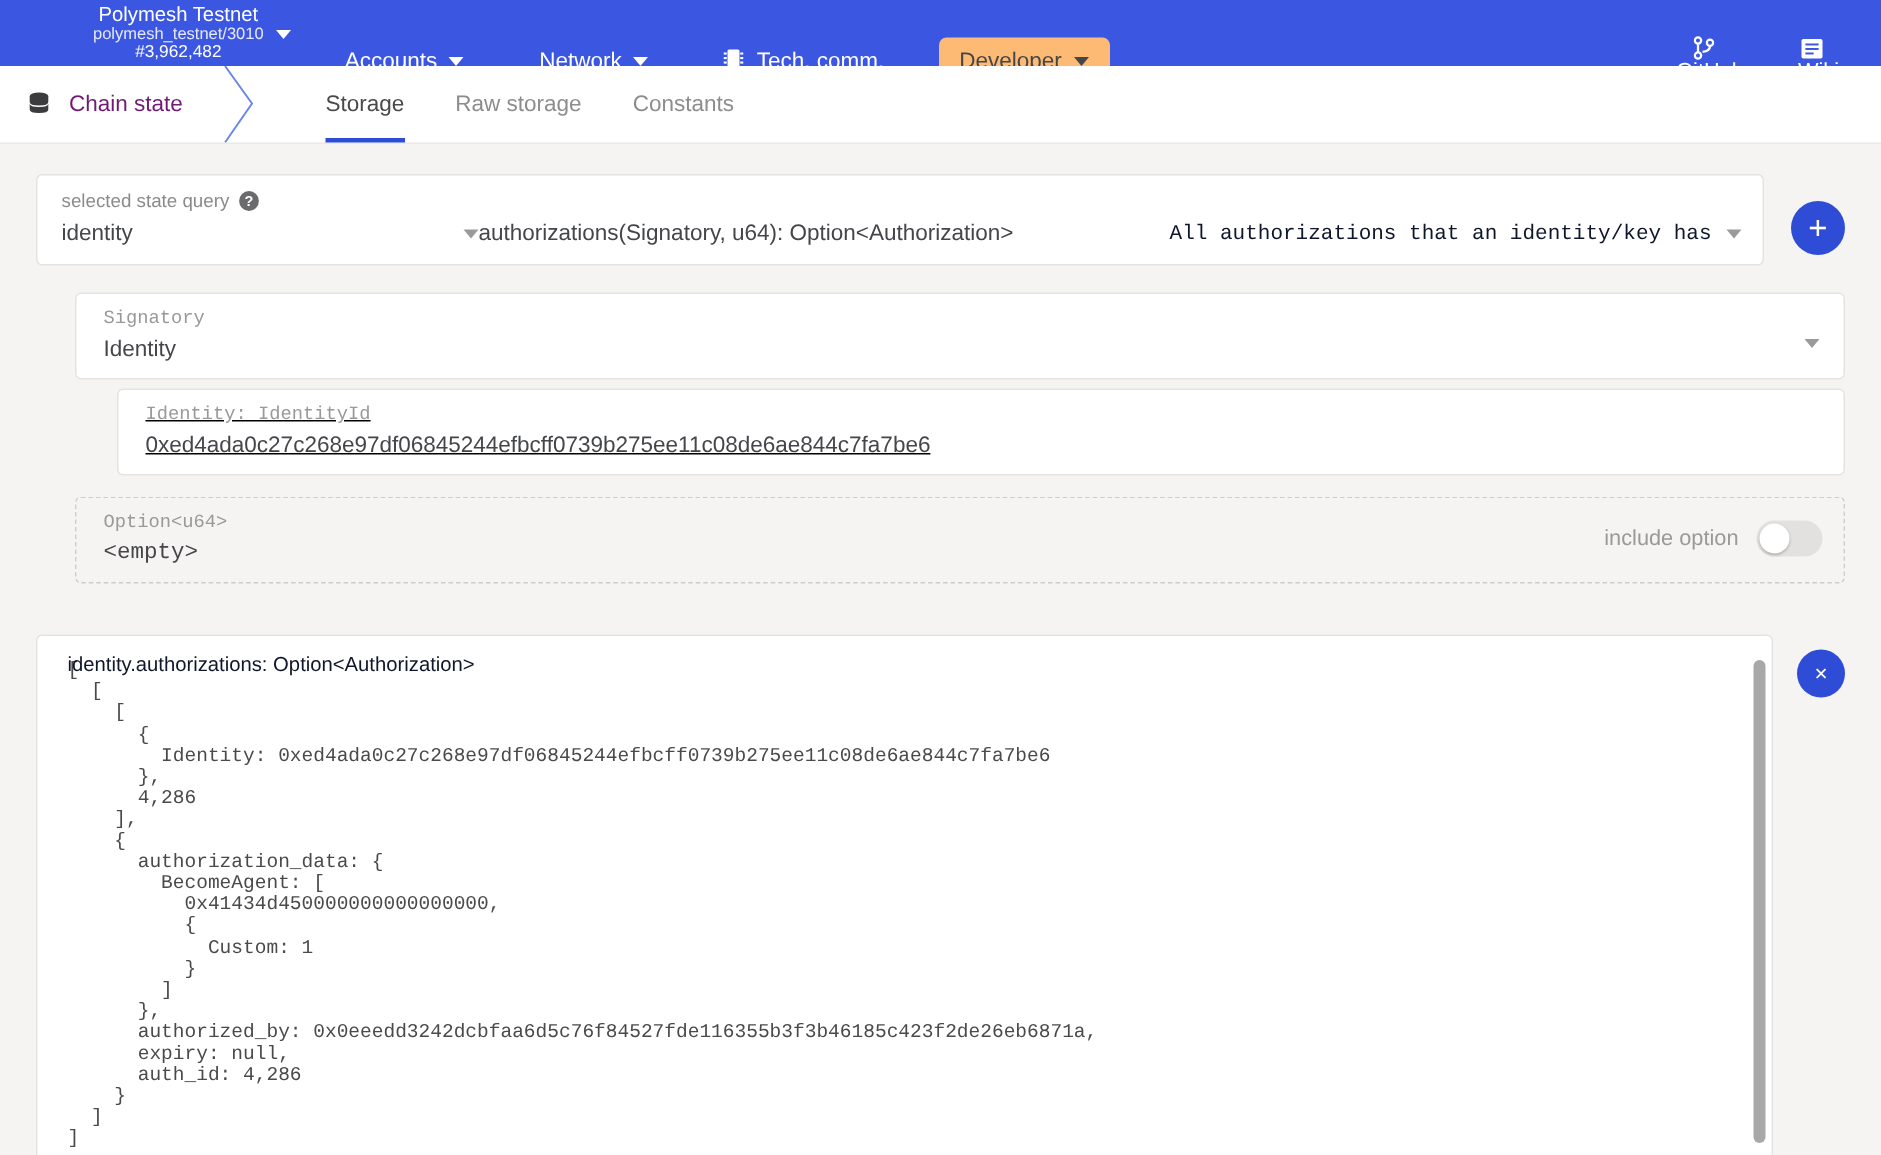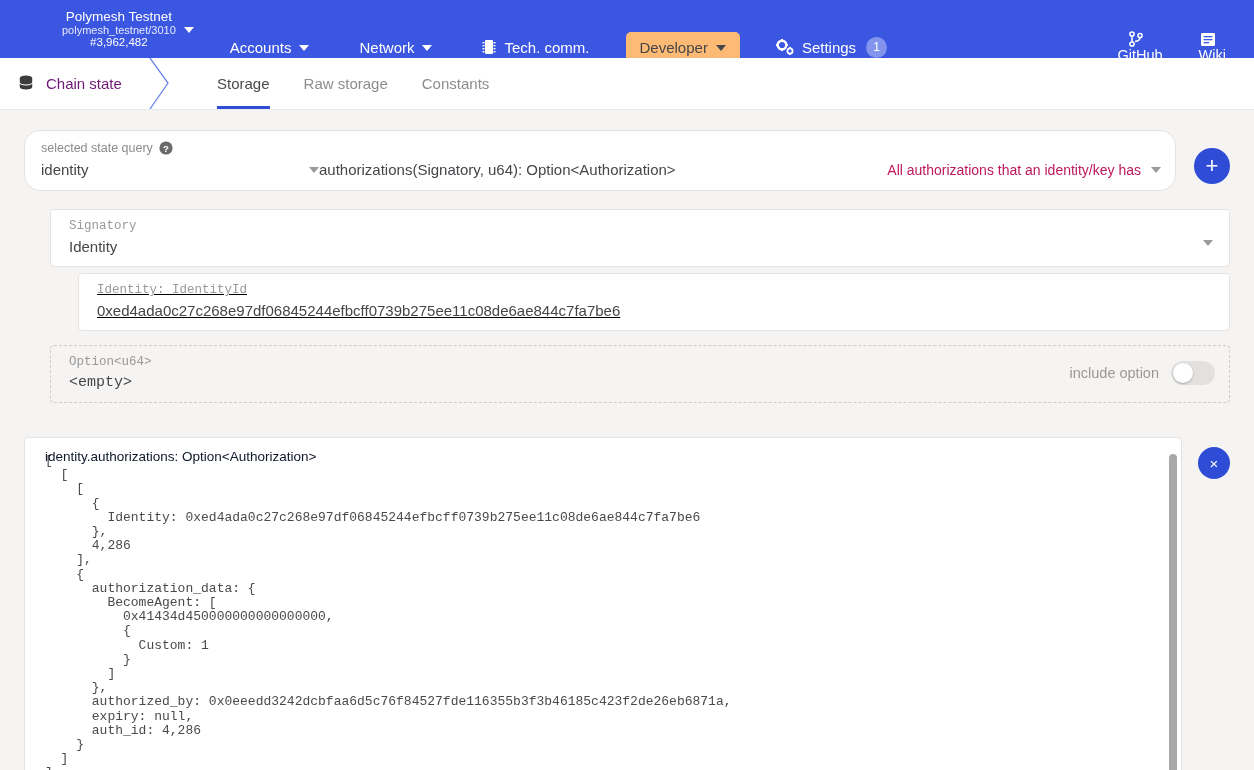--- a/index.html
+++ b/index.html
@@ -8,21 +8,21 @@
     margin: 0; padding: 0;
     width: 1254px; height: 770px;
     overflow: hidden;
     background: #f5f4f3;
     font-family: "Liberation Sans", sans-serif;
   }
   .app { width: 1254px; height: 770px; position: relative; background: #f5f4f3; }
 
   
   .topbar {
-    height: 58px;
+    height: 44px;
     background: #3b56e0;
     display: flex;
     align-items: center;
     position: relative;
     color: #ffffff;
   }
   .chain-block {
     margin-left: 62px;
     display: flex;
     align-items: center;
@@ -118,21 +118,21 @@
   
   .content { padding: 20px 24px 0 24px; }
   .query-row {
     display: flex;
     align-items: flex-start;
   }
   .query-card {
     flex: 1;
     background: #ffffff;
     border: 1px solid #e4e3e2;
-    border-radius: 16px;
+    border-radius: 4px;
     padding: 10px 14px 12px 16px;
     position: relative;
   }
   .qlabel {
     font-size: 12.5px;
     color: #8c8b8a;
     display: flex; align-items: center;
     margin-bottom: 6px;
   }
   .help-ico { margin-left: 6px; display: flex; }
@@ -149,22 +149,23 @@
     width: 0; height: 0;
     border-left: 5px solid transparent;
     border-right: 5px solid transparent;
     border-top: 6px solid #9a9a9a;
     margin-left: auto;
   }
   .sel-method .sel-arrow { margin-left: 10px; }
   .method-hint {
     margin-left: auto;
     font-size: 14px;
-    color: #be185d;
+    color: #0f172a;
     white-space: nowrap;
+    font-family: Liberation Mono, monospace;
   }
   .plus-btn {
     width: 36px; height: 36px;
     border-radius: 50%;
     background: #2f4cd6;
     color: #ffffff;
     display: flex; align-items: center; justify-content: center;
     margin-left: 18px;
     margin-top: 18px;
     font-size: 22px;
@@ -333,36 +334,20 @@
         </svg>
       </span>
       <span>Tech. comm.</span>
     </div>
 
     <div class="navitem active">
       <span>Developer</span>
       <span class="caret"></span>
     </div>
 
-    <div class="navitem">
-      <span class="ico">
-        <svg width="18" height="16" viewBox="0 0 18 16">
-          <circle cx="6" cy="6" r="4.3" fill="none" stroke="#ffffff" stroke-width="2.4"></circle>
-          <rect x="5" y="0" width="2" height="2" fill="#ffffff"></rect>
-          <rect x="5" y="10" width="2" height="2" fill="#ffffff"></rect>
-          <rect x="0" y="5" width="2" height="2" fill="#ffffff"></rect>
-          <rect x="10" y="5" width="2" height="2" fill="#ffffff"></rect>
-          <circle cx="14" cy="12" r="2.6" fill="none" stroke="#ffffff" stroke-width="1.8"></circle>
-          <rect x="13.2" y="7.8" width="1.6" height="1.5" fill="#ffffff"></rect>
-          <rect x="13.2" y="14.6" width="1.6" height="1.4" fill="#ffffff"></rect>
-        </svg>
-      </span>
-      <span>Settings</span>
-      <span class="badge">1</span>
-    </div>
 
     <div class="right-links">
       <div class="navitem">
         <span class="ico">
           <svg width="14" height="16" viewBox="0 0 14 16">
             <circle cx="3" cy="3" r="2.1" fill="none" stroke="#ffffff" stroke-width="1.5"></circle>
             <circle cx="3" cy="13" r="2.1" fill="none" stroke="#ffffff" stroke-width="1.5"></circle>
             <circle cx="11" cy="4.5" r="2.1" fill="none" stroke="#ffffff" stroke-width="1.5"></circle>
             <path d="M3 5.2 L3 10.9" stroke="#ffffff" stroke-width="1.5" fill="none"></path>
             <path d="M11 6.6 Q11 10 6 10.6" stroke="#ffffff" stroke-width="1.5" fill="none"></path>

